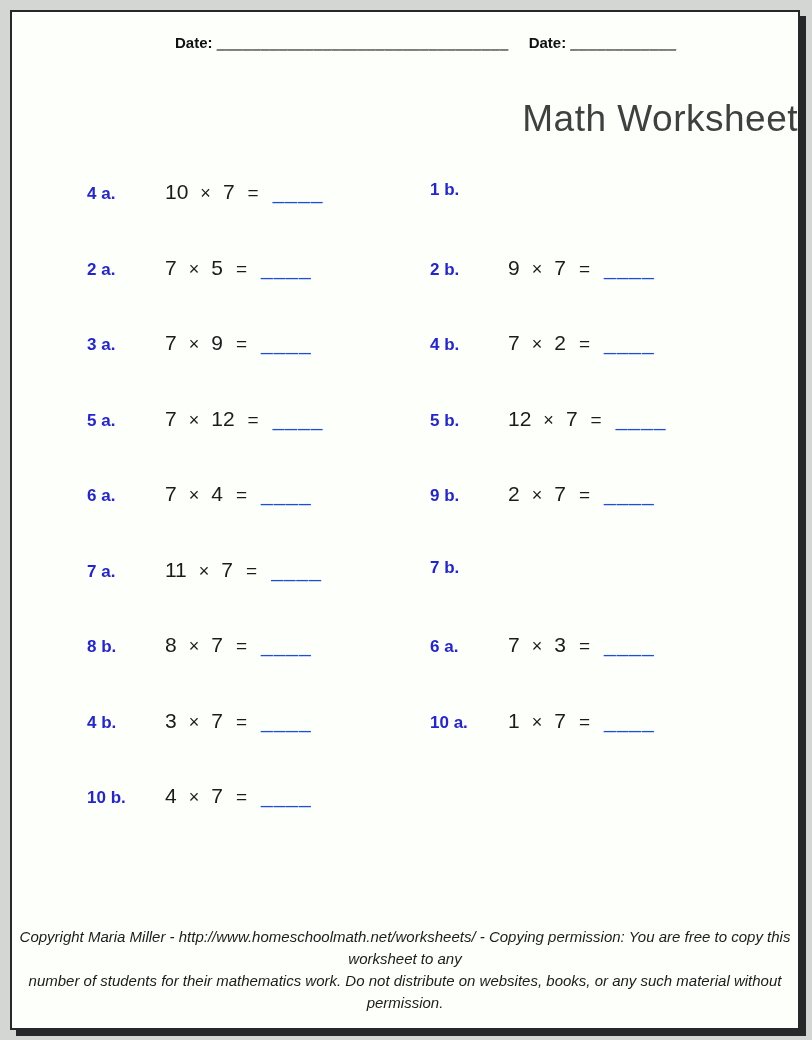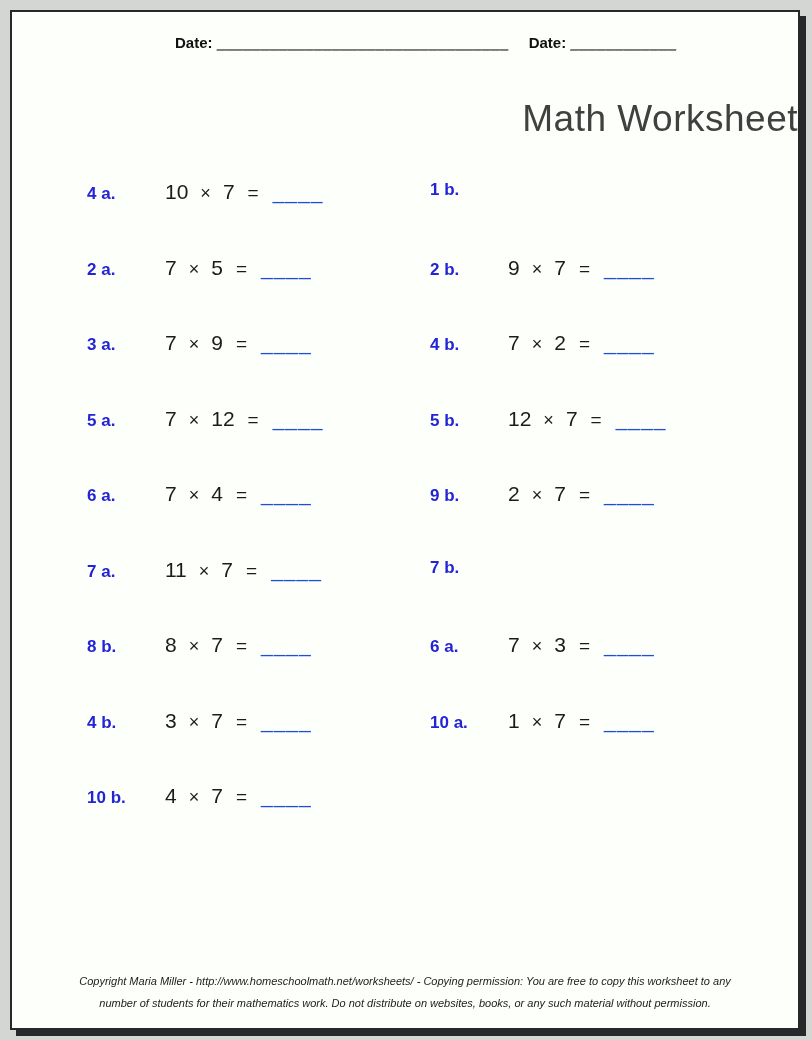--- a/index.html
+++ b/index.html
@@ -50,21 +50,21 @@
   }
   .expr{font-size:21px;color:#1b1b1b;white-space:nowrap;}
   .op{font-size:18px;margin:0 12px;color:#1b1b1b;}
   .eq{font-size:19px;margin:0 14px 0 13px;color:#1b1b1b;}
   .blank{color:#1d4ed8;letter-spacing:1px;}
   
   .footer{
     position:absolute;bottom:14px;left:0;width:100%;
     text-align:center;
     font-style:italic;
-    font-size:11px;line-height:22px;
+    font-size:15px;line-height:22px;
     color:#1c1c1c;
   }
 </style>
 </head>
 <body>
 
 <div class="page">
 
   <div class="name-date">
     <span class="field-label">Date:</span>

